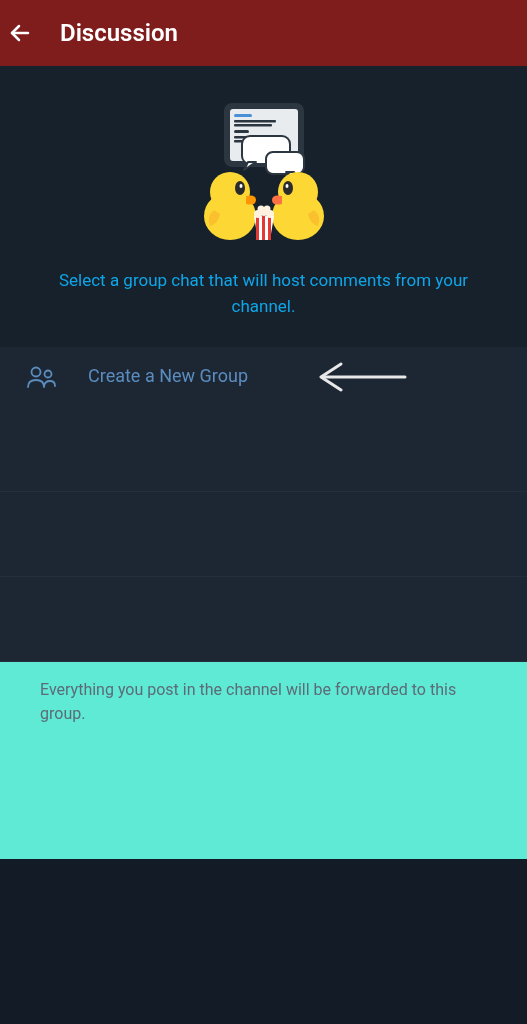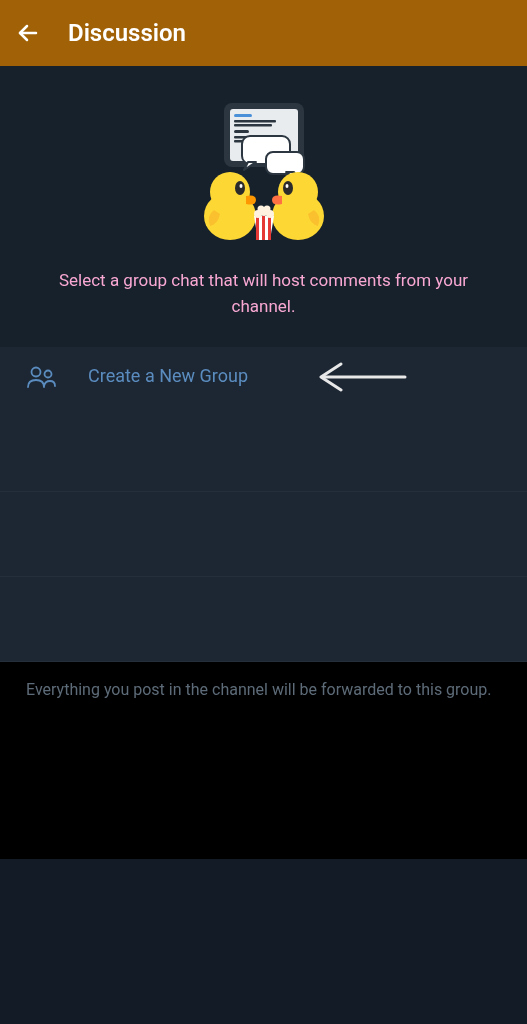--- a/index.html
+++ b/index.html
@@ -10,24 +10,24 @@
     body {
       width: 527px;
       height: 1024px;
       background: #131c26;
       font-family: -apple-system, BlinkMacSystemFont, 'Segoe UI', Roboto, sans-serif;
       color: #fff;
       overflow: hidden;
     }
     .header {
       height: 66px;
-      background: #a16207;
+      background: #7f1d1d;
       display: flex;
       align-items: center;
-      padding: 0 16px;
+      padding: 0 8px;
       gap: 28px;
     }
     .back-btn {
       width: 24px;
       height: 24px;
       cursor: pointer;
       display: flex;
       align-items: center;
       justify-content: center;
     }
@@ -41,21 +41,21 @@
       padding: 32px 40px 28px;
       text-align: center;
     }
     .illustration {
       width: 160px;
       height: 150px;
       margin: 0 auto 20px;
       position: relative;
     }
     .top-info {
-      color: #f9a8d4;
+      color: #0ea5e9;
       font-size: 17px;
       line-height: 1.5;
       text-align: center;
     }
     .list-section {
       background: #1c2733;
     }
     .list-item {
       display: flex;
       align-items: flex-start;
@@ -88,22 +88,22 @@
       pointer-events: none;
     }
     .empty-rows {
       background: #1c2733;
     }
     .empty-row {
       height: 85px;
       border-bottom: 1px solid rgba(255,255,255,0.04);
     }
     .bottom-info-section {
-      background: #000000;
-      padding: 16px 26px;
+      background: #5eead4;
+      padding: 16px 40px;
       flex: 1;
     }
     .bottom-info {
       color: #5d6b78;
       font-size: 16px;
       line-height: 1.5;
     }
     .page {
       display: flex;
       flex-direction: column;

